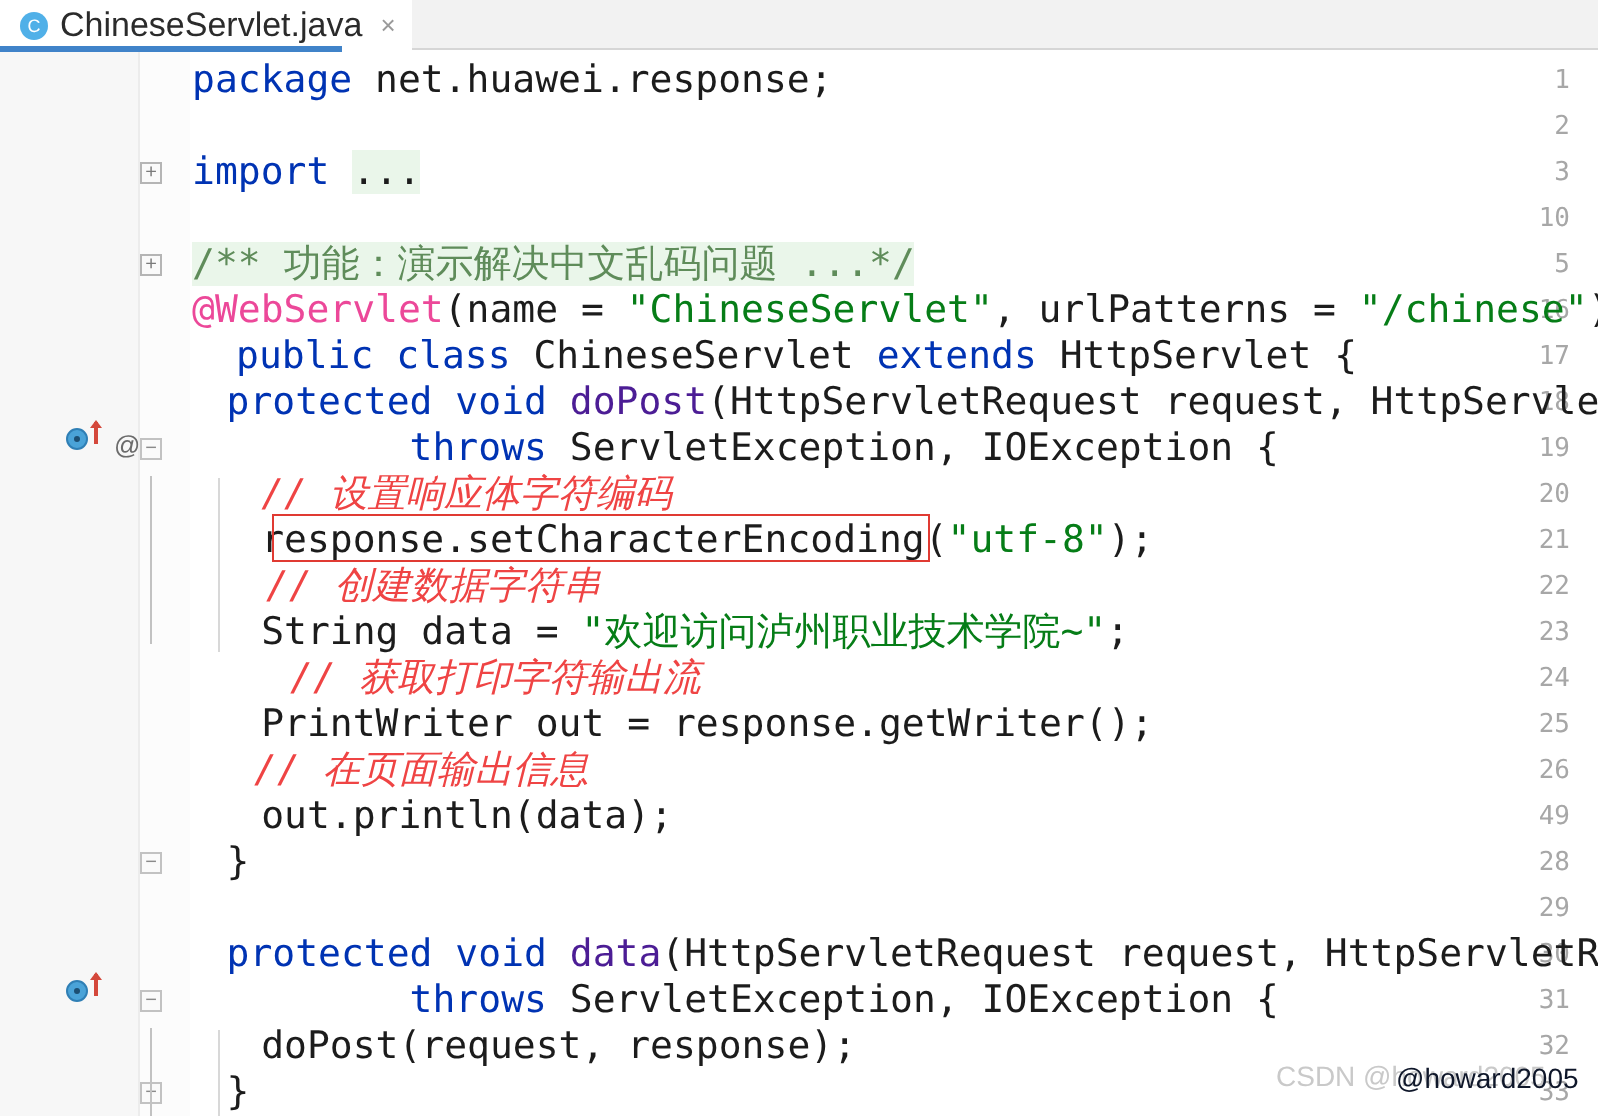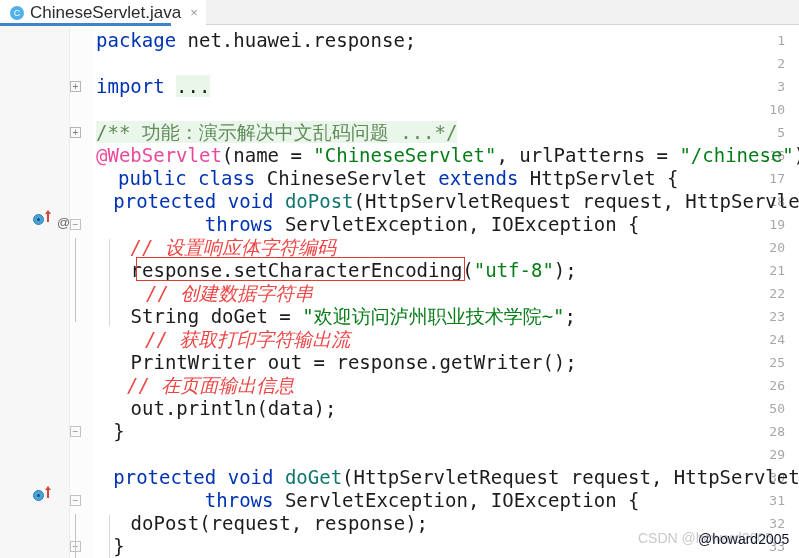--- a/index.html
+++ b/index.html
@@ -73,21 +73,21 @@
     font-family:"DejaVu Sans Mono","Liberation Mono",monospace;
     font-size:19px;color:#1c1c1c;letter-spacing:0px;
   }
 
   
   .kw{color:#0033b3;}
   .str{color:#067d17;}
   .cmt{color:#ef4444;font-style:italic;}
   .jdoc{color:#5f8c5a;}
   .ann{color:#ec4899;}
-  .mtd{color:#0f766e;}
+  .mtd{color:#4c1d95;}
   .plain{color:#1c1c1c;}
   .fold{background:#eaf6ea;}
 
   
   .fm{position:absolute;font-family:"Liberation Sans",sans-serif;}
   .fm-plus{
     width:11px;height:11px;box-sizing:border-box;
     border:1px solid #b5b5b5;background:#fafafa;color:#7a7a7a;
     font-size:10px;line-height:9px;text-align:center;
   }
@@ -204,54 +204,54 @@
         <div class="row" style="top: 210px;">
           <div class="lineno">20</div>
           <div class="code" style="left: 130.6px;"><span class="cmt">// 设置响应体字符编码</span></div>
         </div>
         <div class="row" style="top: 233px;">
           <div class="lineno">21</div>
           <div class="code" style="left: 130.6px;"><span class="plain">response.setCharacterEncoding(</span><span class="str">"utf-8"</span><span class="plain">);</span></div>
         </div>
         <div class="row" style="top: 256px;">
           <div class="lineno">22</div>
-          <div class="code" style="left: 146px;"><span class="cmt">// 创建数据字符串</span></div>
+          <div class="code" style="left: 133px;"><span class="cmt">// 创建数据字符串</span></div>
         </div>
         <div class="row" style="top: 279px;">
           <div class="lineno">23</div>
-          <div class="code" style="left: 130.6px;"><span class="plain">String doGet = </span><span class="str">"欢迎访问泸州职业技术学院~"</span><span class="plain">;</span></div>
+          <div class="code" style="left: 130.6px;"><span class="plain">String data = </span><span class="str">"欢迎访问泸州职业技术学院~"</span><span class="plain">;</span></div>
         </div>
         <div class="row" style="top: 302px;">
           <div class="lineno">24</div>
           <div class="code" style="left: 145px;"><span class="cmt">// 获取打印字符输出流</span></div>
         </div>
         <div class="row" style="top: 325px;">
           <div class="lineno">25</div>
           <div class="code" style="left: 130.6px;"><span class="plain">PrintWriter out = response.getWriter();</span></div>
         </div>
         <div class="row" style="top: 348px;">
           <div class="lineno">26</div>
           <div class="code" style="left: 127px;"><span class="cmt">// 在页面输出信息</span></div>
         </div>
         <div class="row" style="top: 371px;">
-          <div class="lineno">50</div>
+          <div class="lineno">49</div>
           <div class="code" style="left: 130.6px;"><span class="plain">out.println(data);</span></div>
         </div>
         <div class="row" style="top: 394px;">
           <div class="lineno">28</div>
           <div class="code" style="left: 113.3px;"><span class="plain">}</span></div>
         </div>
         <div class="fm fm-minus" style="left: 70px; top: 400px;">−</div>
         <div class="row" style="top: 417px;">
           <div class="lineno">29</div>
           <div class="code" style="left: 96px;"></div>
         </div>
         <div class="row" style="top: 440px;">
           <div class="lineno">30</div>
-          <div class="code" style="left: 113.3px;"><span class="kw">protected void </span><span class="mtd">doGet</span><span class="plain">(HttpServletRequest request, HttpServletResponse response)</span></div>
+          <div class="code" style="left: 113.3px;"><span class="kw">protected void </span><span class="mtd">data</span><span class="plain">(HttpServletRequest request, HttpServletResponse response)</span></div>
         </div>
         <div class="row" style="top: 463px;">
           <div class="lineno">31</div>
           <div class="code" style="left: 113.3px;"><span class="kw">        throws </span><span class="plain">ServletException, IOException {</span></div>
         </div>
         <div class="fm fm-minus" style="left: 70px; top: 469px;">−</div>
         <div class="row" style="top: 486px;">
           <div class="lineno">32</div>
           <div class="code" style="left: 130.6px;"><span class="plain">doPost(request, response);</span></div>
         </div>

